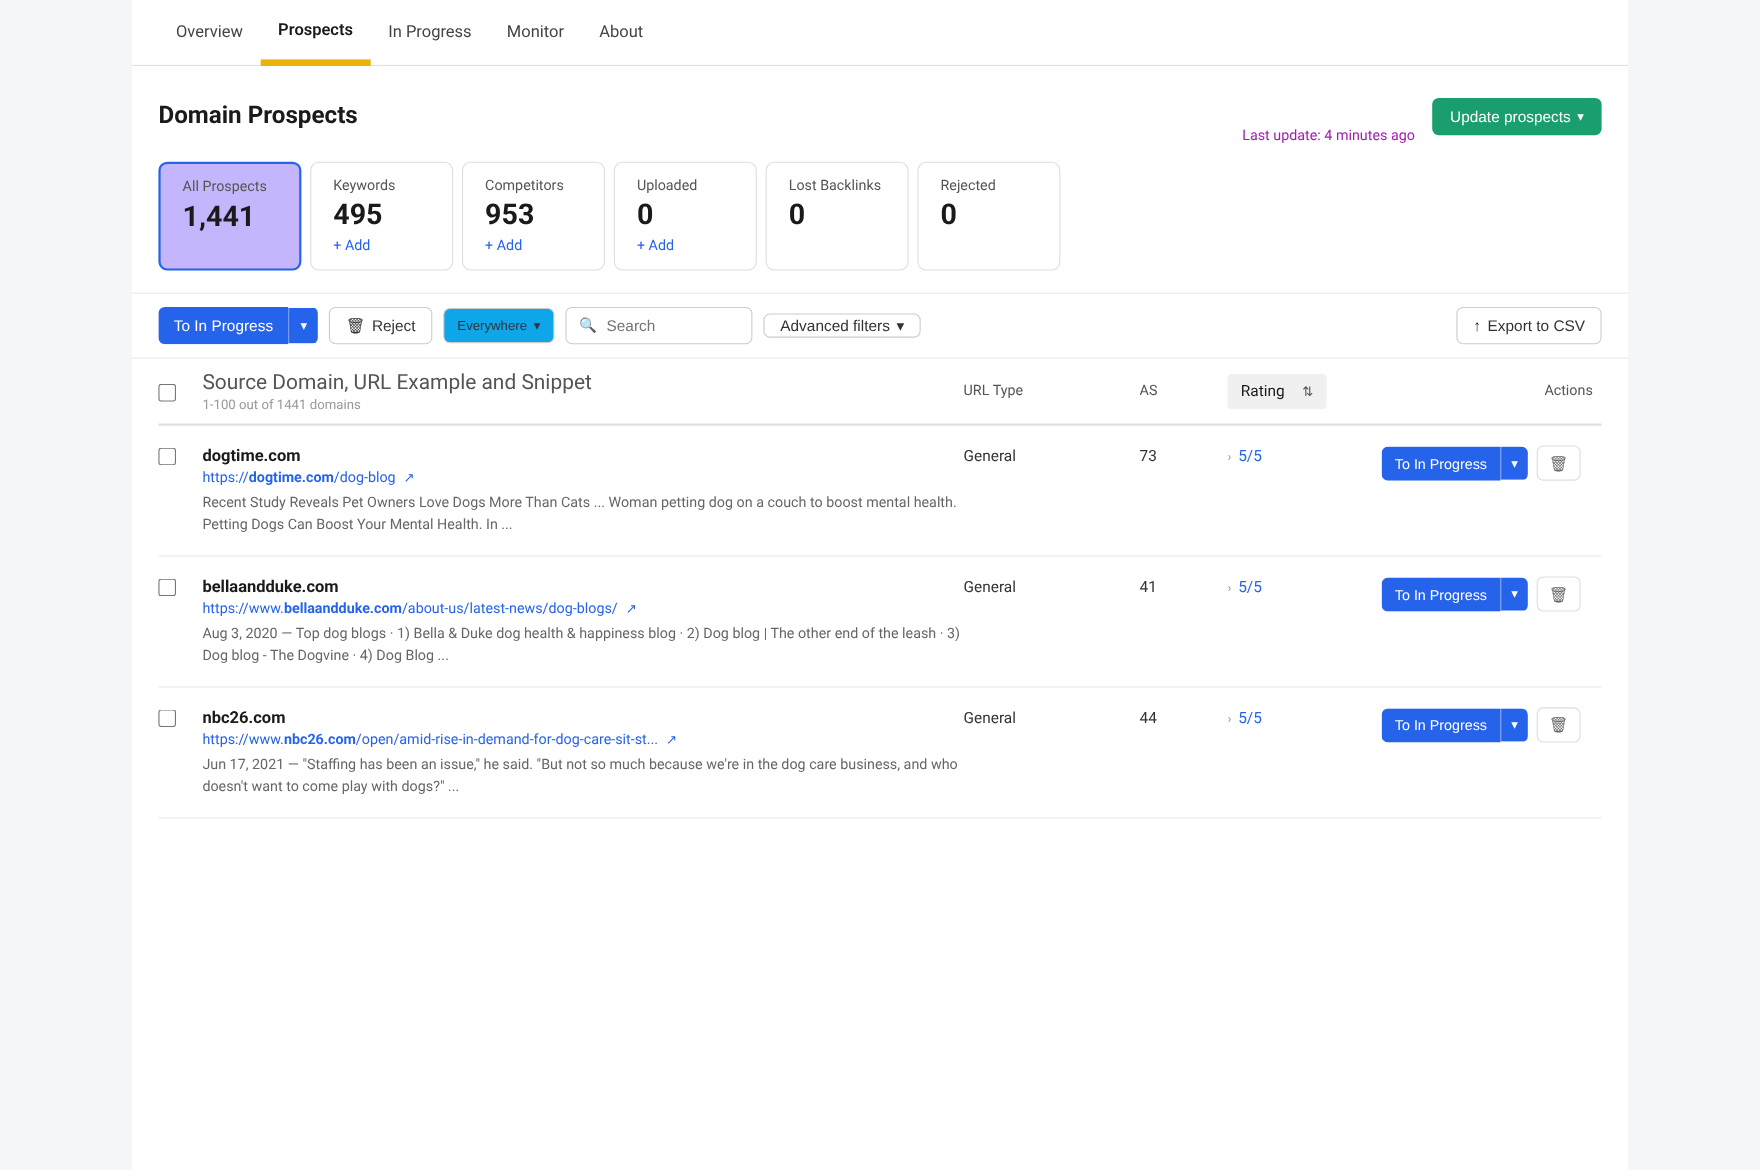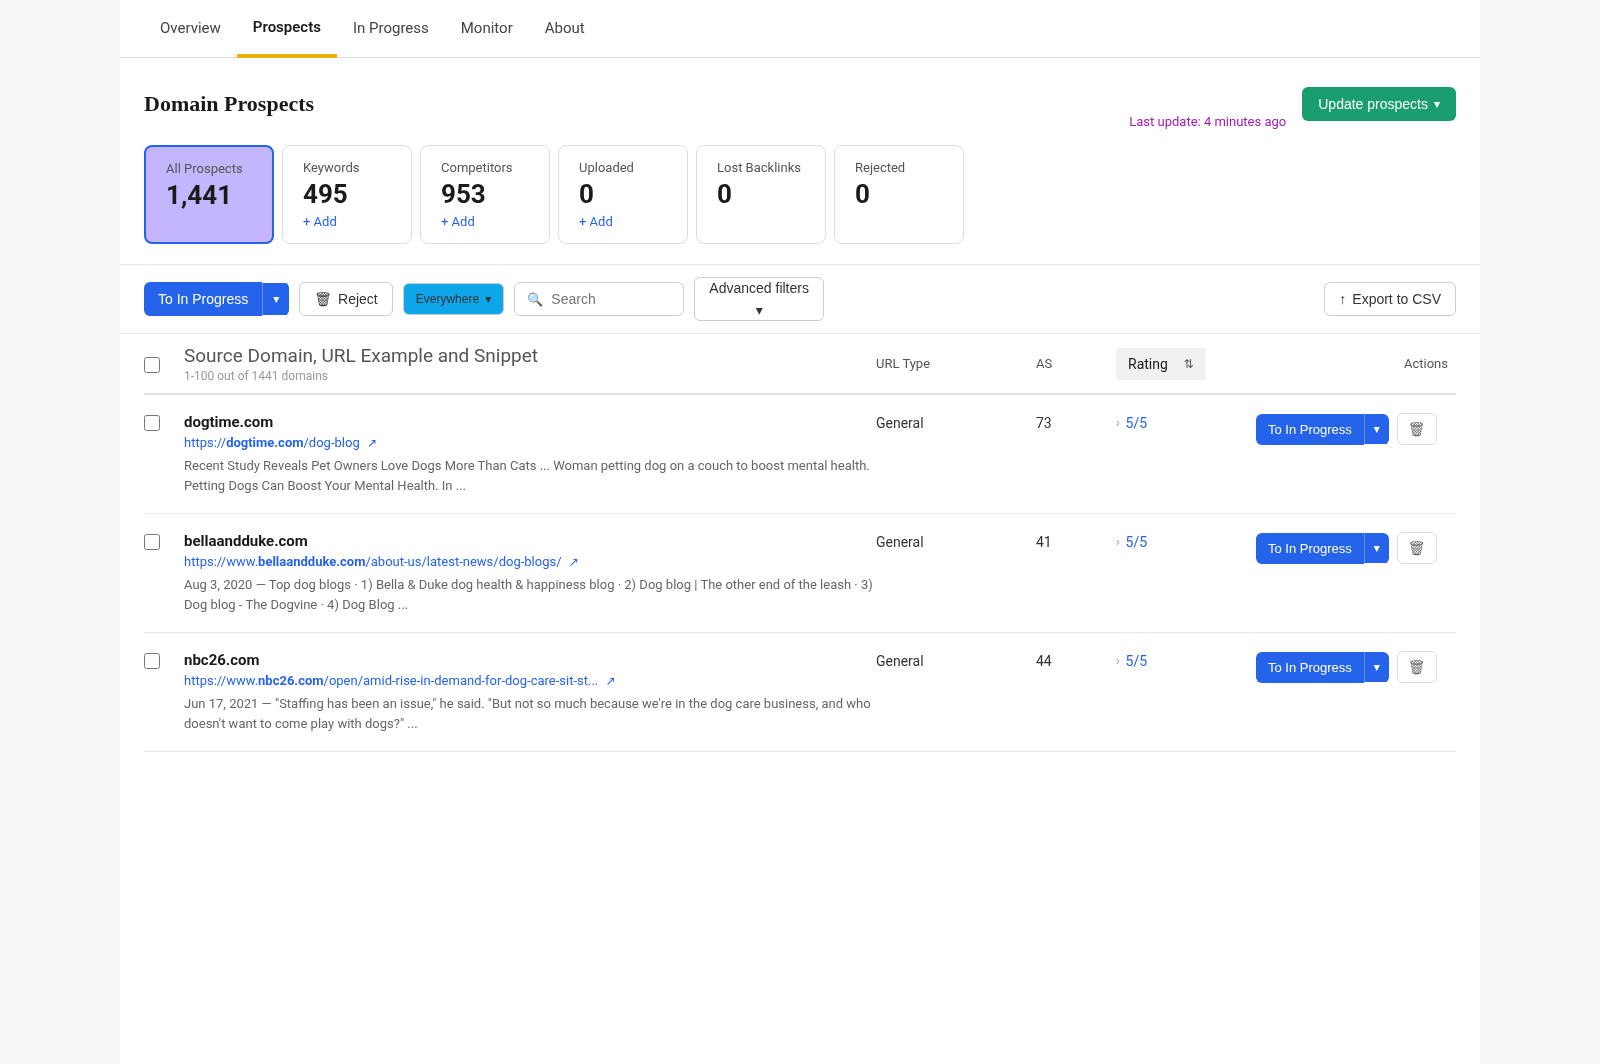--- a/index.html
+++ b/index.html
@@ -28,35 +28,34 @@
       padding: 18px 16px;
       font-size: 15px;
       color: #444;
       cursor: pointer;
       border-bottom: 3px solid transparent;
       margin-bottom: -1px;
     }
     .nav-item.active {
       color: #1a1a1a;
       font-weight: 600;
-      border-bottom: 4px solid #eab308;
+      border-bottom: 6px solid #eab308;
     }
 
     
     .header-section {
       display: flex;
       align-items: center;
       justify-content: space-between;
       padding: 20px 24px 16px;
     }
     .page-title {
       font-size: 22px;
       font-weight: 700;
       color: #1a1a1a;
-      font-family: Liberation Serif, serif;
     }
     .header-right {
       display: flex;
       align-items: center;
       gap: 16px;
     }
     .last-update {
       font-size: 13px;
       color: #a21caf;
       margin-top: 36px;
@@ -195,21 +194,20 @@
       display: flex;
       align-items: center;
       gap: 6px;
       background: #fff;
       color: #333;
       border: 1px solid #ccc;
       border-radius: 6px;
       padding: 2px 14px;
       font-size: 14px;
       cursor: pointer;
-      flex-direction: column;
     }
     .toolbar-spacer { flex: 1; }
     .export-btn {
       display: flex;
       align-items: center;
       gap: 6px;
       background: #fff;
       color: #333;
       border: 1px solid #ccc;
       border-radius: 6px;

